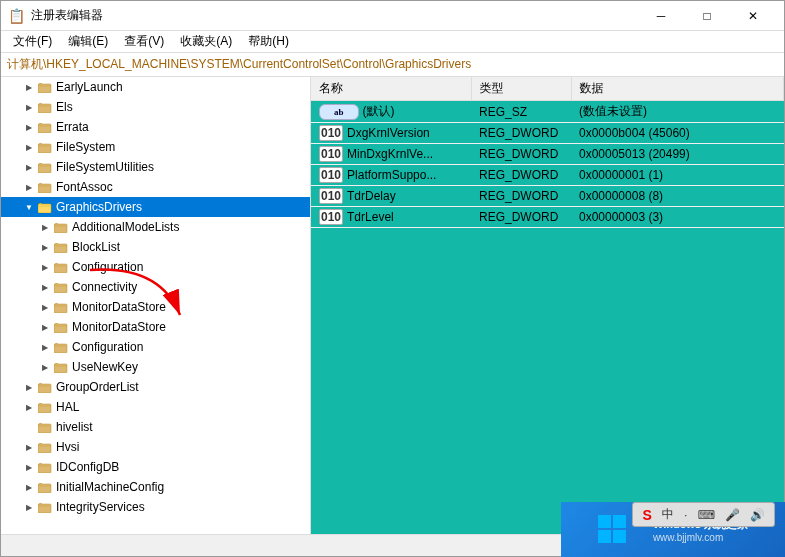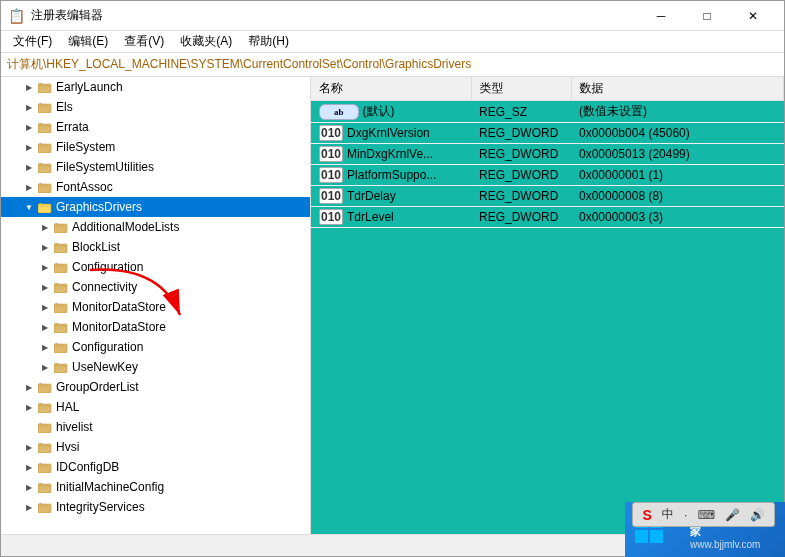--- a/index.html
+++ b/index.html
@@ -259,21 +259,21 @@
       color: #333;
       font-size: 12px;
       padding: 1px 3px;
     }
 
     
     .win-watermark {
       position: absolute;
       bottom: 0;
       right: 0;
-      width: 160px;
+      width: 224px;
       height: 55px;
       background: linear-gradient(135deg, #1e88e5 0%, #1565c0 100%);
       display: flex;
       align-items: center;
       justify-content: center;
       padding: 5px 10px;
       z-index: 5;
       gap: 17px;
     }
 

